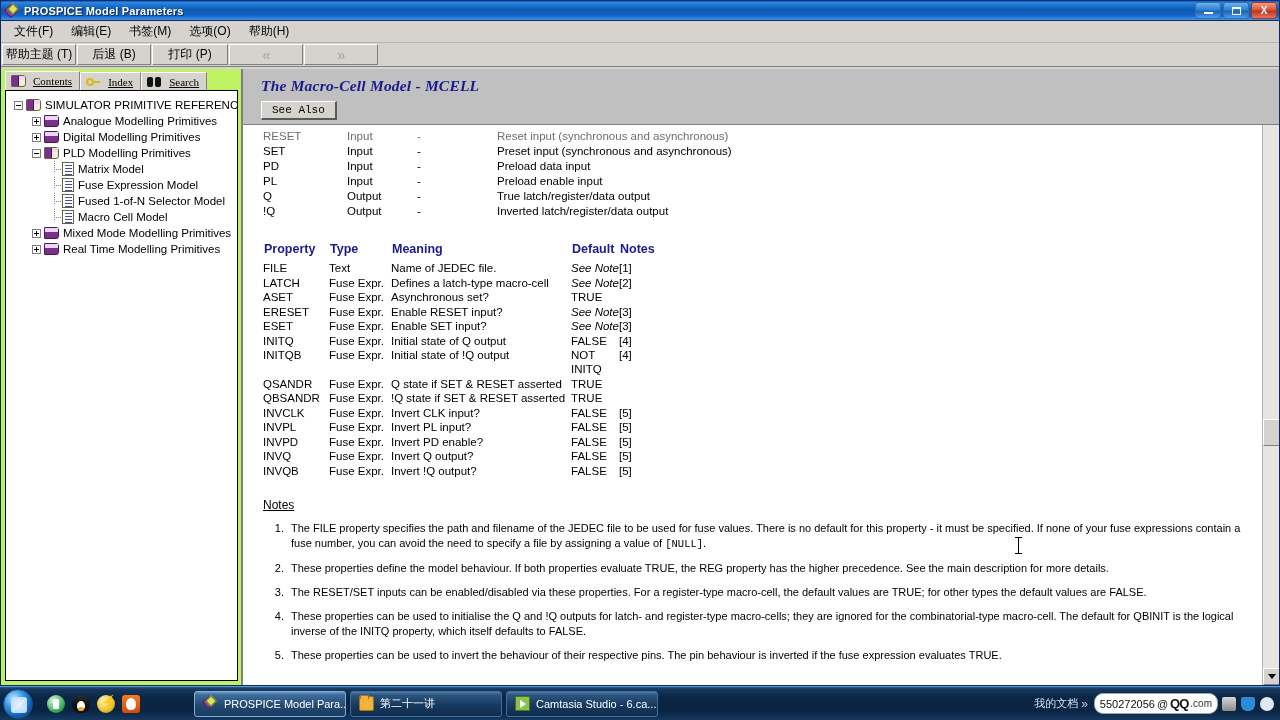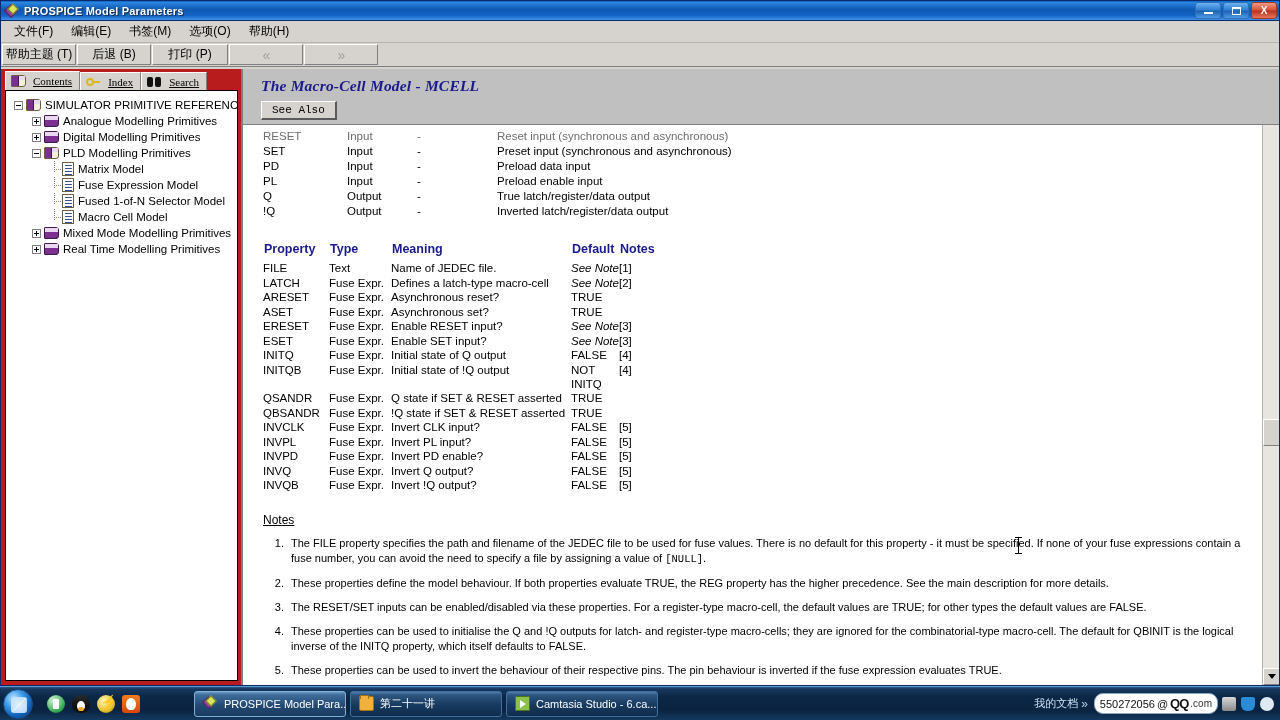--- a/index.html
+++ b/index.html
@@ -104,21 +104,21 @@
   #split {
     position: absolute;
     left: 0; top: 68px;
     width: 1278px; height: 616px;
     display: flex;
   }
 
   
   #nav-pane {
     width: 240px;
-    background: #b91c1c;
+    background: #bef264;
     display: flex; flex-direction: column;
     padding: 2px 3px 4px 4px;
   }
   #nav-tabs { display: flex; height: 19px; align-items: flex-end; }
   .nav-tab {
     height: 18px;
     display:flex; align-items:center; gap:3px;
     padding: 0 7px 0 5px;
     font-size: 11px;
     background: #d6d3ce;
@@ -628,27 +628,20 @@
               <td class="c-mean">Name of JEDEC file.</td>
               <td class="c-def note-italic">See Note</td>
               <td class="c-note">[1]</td>
             </tr>
             <tr>
               <td class="c-prop">LATCH</td>
               <td class="c-type">Fuse Expr.</td>
               <td class="c-mean">Defines a latch-type macro-cell</td>
               <td class="c-def note-italic">See Note</td>
               <td class="c-note">[2]</td>
-            </tr>
-            <tr>
-              <td class="c-prop">ARESET</td>
-              <td class="c-type">Fuse Expr.</td>
-              <td class="c-mean">Asynchronous reset?</td>
-              <td class="c-def">TRUE</td>
-              <td class="c-note"></td>
             </tr>
             <tr>
               <td class="c-prop">ASET</td>
               <td class="c-type">Fuse Expr.</td>
               <td class="c-mean">Asynchronous set?</td>
               <td class="c-def">TRUE</td>
               <td class="c-note"></td>
             </tr>
             <tr>
               <td class="c-prop">ERESET</td>

